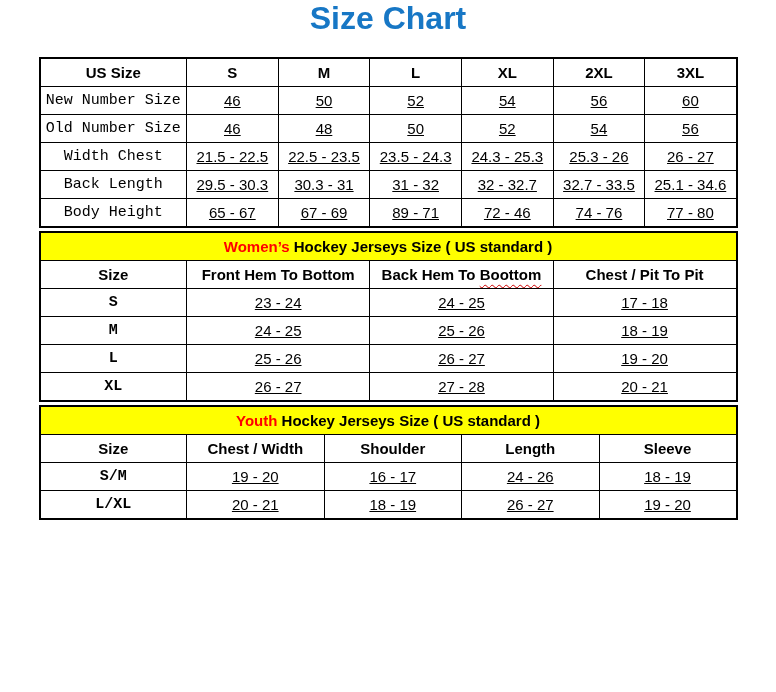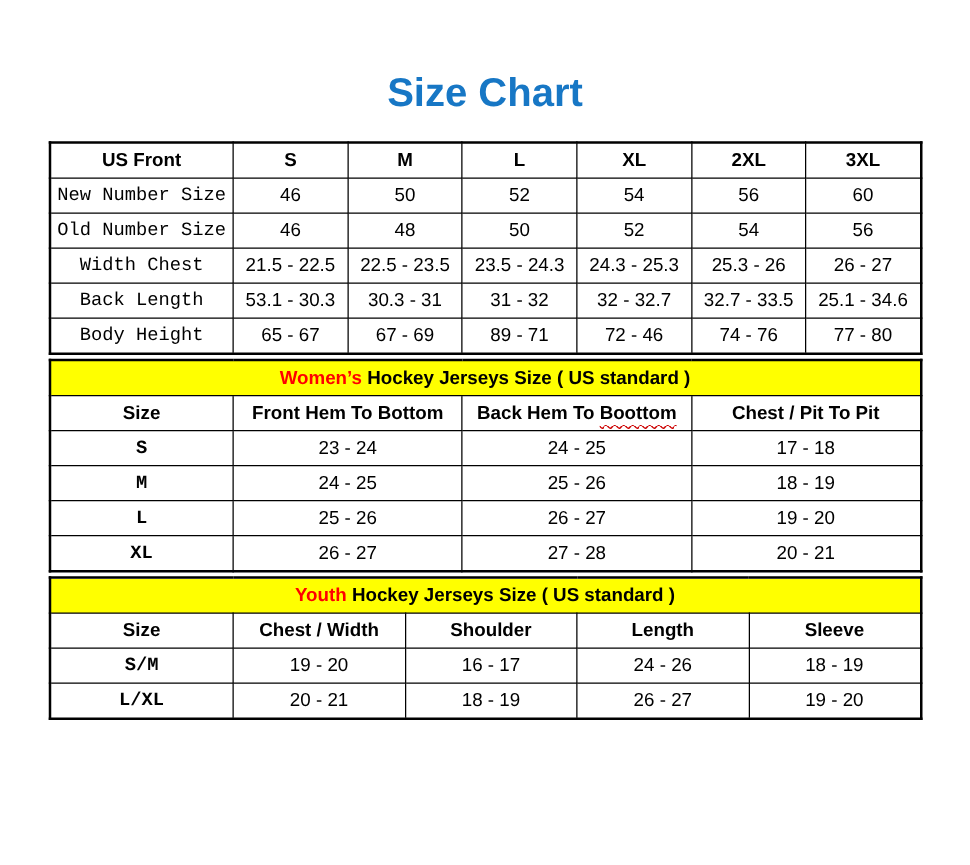--- a/index.html
+++ b/index.html
@@ -4,21 +4,21 @@
 <style>
   html, body {
     margin: 0;
     padding: 0;
     background: #ffffff;
     width: 776px;
     height: 692px;
     font-family: "Liberation Sans", sans-serif;
     color: #000000;
   }
-  .page { padding-top: 56px; }
+  .page { }
 
   .title {
     margin: 0 0 20px 0;
     text-align: center;
     font-size: 32px;
     font-weight: bold;
     color: var(--title-color, #1777c5);
     letter-spacing: 0px;
   }
 
@@ -51,21 +51,21 @@
     font-size: 17px;
     font-weight: bold;
   }
   .banner .accent { color: var(--accent-red, #ff0000); }
 
   tr.header-row th { font-weight: bold; }
 
   th.row-label { font-weight: normal; font-family: Liberation Mono, monospace; }
   table.bold-labels th.row-label { font-weight: bold; }
 
-  td.value-cell { font-weight: normal; }
+  td.value-cell { font-weight: normal; text-decoration: underline; }
 
   .squiggle {
     text-decoration: underline;
     text-decoration-style: wavy;
     text-decoration-color: var(--squiggle-red, #cc0000);
     text-decoration-thickness: 1px;
     text-underline-offset: 4px;
   }
 </style>
 </head>
@@ -79,21 +79,21 @@
           <col style="width: 147px;">
           <col>
           <col>
           <col>
           <col>
           <col>
           <col>
         </colgroup>
         <tbody>
           <tr class="header-row">
-            <th class="header-cell">US Front</th>
+            <th class="header-cell">US Size</th>
             <th class="header-cell">S</th>
             <th class="header-cell">M</th>
             <th class="header-cell">L</th>
             <th class="header-cell">XL</th>
             <th class="header-cell">2XL</th>
             <th class="header-cell">3XL</th>
           </tr>
           <tr class="data-row">
             <th class="row-label">New Number Size</th>
             <td class="value-cell">46</td>
@@ -116,21 +116,21 @@
             <th class="row-label">Width Chest</th>
             <td class="value-cell">21.5 - 22.5</td>
             <td class="value-cell">22.5 - 23.5</td>
             <td class="value-cell">23.5 - 24.3</td>
             <td class="value-cell">24.3 - 25.3</td>
             <td class="value-cell">25.3 - 26</td>
             <td class="value-cell">26 - 27</td>
           </tr>
           <tr class="data-row">
             <th class="row-label">Back Length</th>
-            <td class="value-cell">53.1 - 30.3</td>
+            <td class="value-cell">29.5 - 30.3</td>
             <td class="value-cell">30.3 - 31</td>
             <td class="value-cell">31 - 32</td>
             <td class="value-cell">32 - 32.7</td>
             <td class="value-cell">32.7 - 33.5</td>
             <td class="value-cell">25.1 - 34.6</td>
           </tr>
           <tr class="data-row">
             <th class="row-label">Body Height</th>
             <td class="value-cell">65 - 67</td>
             <td class="value-cell">67 - 69</td>

